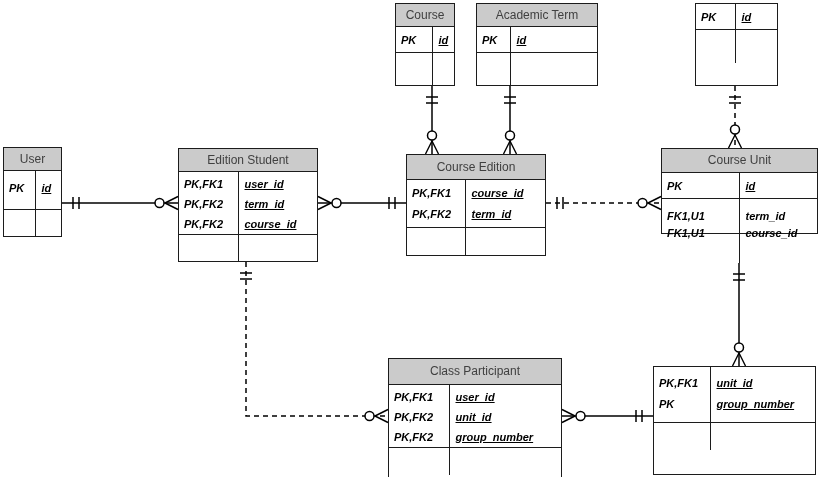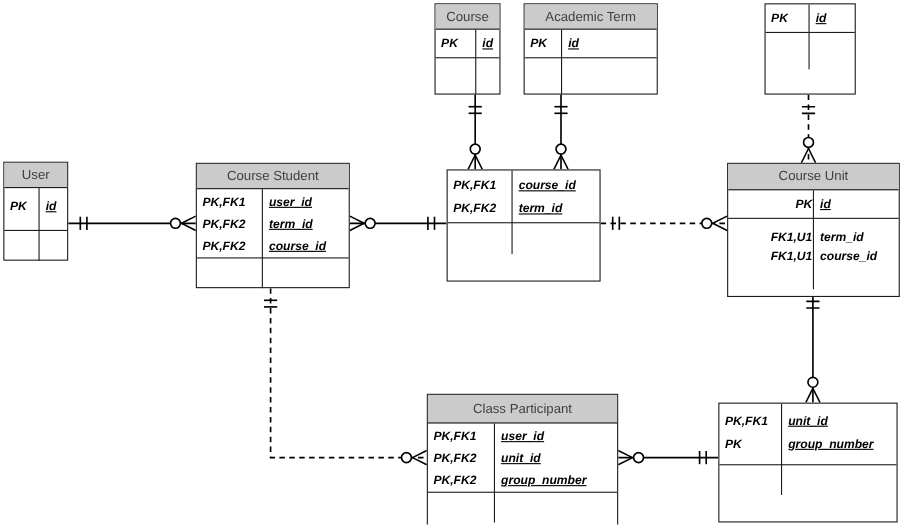--- a/index.html
+++ b/index.html
@@ -176,57 +176,58 @@
         <div class="erd-section" style="height: 26px; padding-top: 3px;">
           <div class="erd-row" style="height: 20px;">
             <div class="cell-key" style="width: 38.5px;">PK</div>
             <div class="cell-name underlined">id</div>
           </div>
         </div>
         <div class="erd-section" style="height: 33px; padding-top: 0px;"></div>
       </div>
     </div>
     <div class="erd-table" style="left: 178px; top: 148px; width: 140px; height: 114px;">
-      <div class="erd-header" style="height: 22.5px;">Course Student</div>
+      <div class="erd-header" style="height: 22.5px;">Edition Student</div>
       <div class="erd-body">
         <div class="col-divider" style="left: 58.5px;"></div>
         <div class="erd-section" style="height: 63px; padding-top: 2px;">
           <div class="erd-row" style="height: 20px;">
             <div class="cell-key" style="width: 58.5px;">PK,FK1</div>
             <div class="cell-name underlined">user_id</div>
           </div>
           <div class="erd-row" style="height: 20px;">
             <div class="cell-key" style="width: 58.5px;">PK,FK2</div>
             <div class="cell-name underlined">term_id</div>
           </div>
           <div class="erd-row" style="height: 20px;">
             <div class="cell-key" style="width: 58.5px;">PK,FK2</div>
             <div class="cell-name underlined">course_id</div>
           </div>
         </div>
         <div class="erd-section" style="height: 27px; padding-top: 0px;"></div>
       </div>
     </div>
     <div class="erd-table" style="left: 406px; top: 154px; width: 140px; height: 102px;">
+      <div class="erd-header" style="height: 24.5px;">Course Edition</div>
       <div class="erd-body">
         <div class="col-divider" style="left: 57.5px;"></div>
         <div class="erd-section" style="height: 48px; padding-top: 3px;">
           <div class="erd-row" style="height: 21px;">
             <div class="cell-key" style="width: 57.5px;">PK,FK1</div>
             <div class="cell-name underlined">course_id</div>
           </div>
           <div class="erd-row" style="height: 21px;">
             <div class="cell-key" style="width: 57.5px;">PK,FK2</div>
             <div class="cell-name underlined">term_id</div>
           </div>
         </div>
         <div class="erd-section" style="height: 28px; padding-top: 0px;"></div>
       </div>
     </div>
-    <div class="erd-table" style="left: 661px; top: 148px; width: 157px; height: 122px; text-align: right;">
+    <div class="erd-table" style="left: 661px; top: 148px; width: 157px; height: 86px;">
       <div class="erd-header" style="height: 23.5px;">Course Unit</div>
       <div class="erd-body">
         <div class="col-divider" style="left: 76.5px;"></div>
         <div class="erd-section" style="height: 26px; padding-top: 3px;">
           <div class="erd-row" style="height: 20px;">
             <div class="cell-key" style="width: 76.5px;">PK</div>
             <div class="cell-name underlined">id</div>
           </div>
         </div>
         <div class="erd-section" style="height: 64px; padding-top: 9px;">

